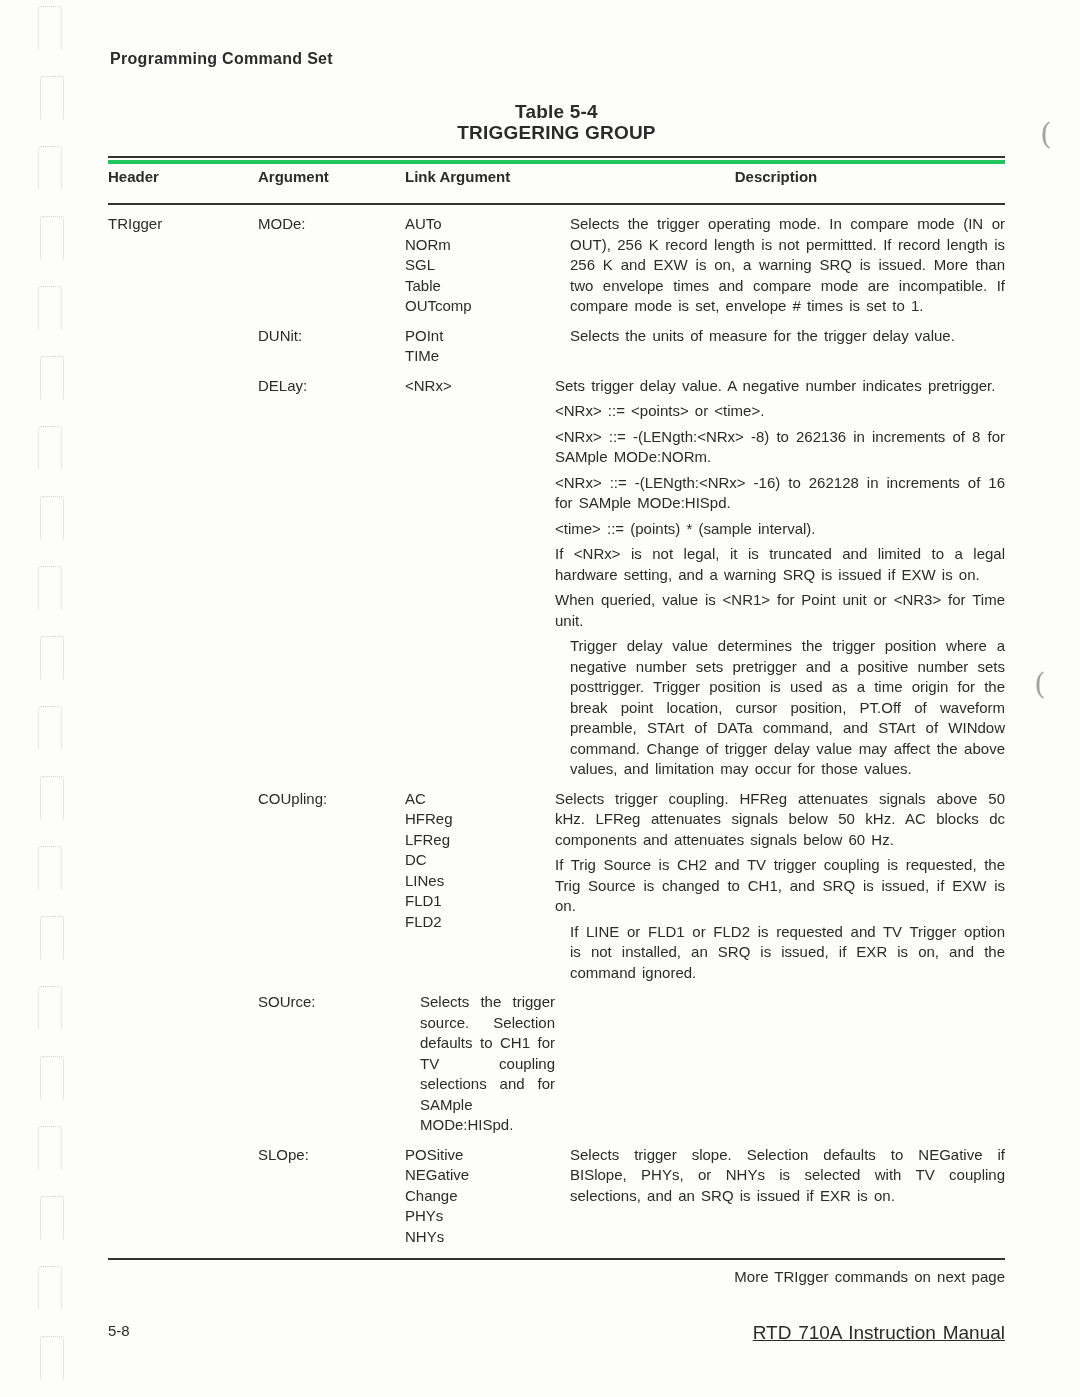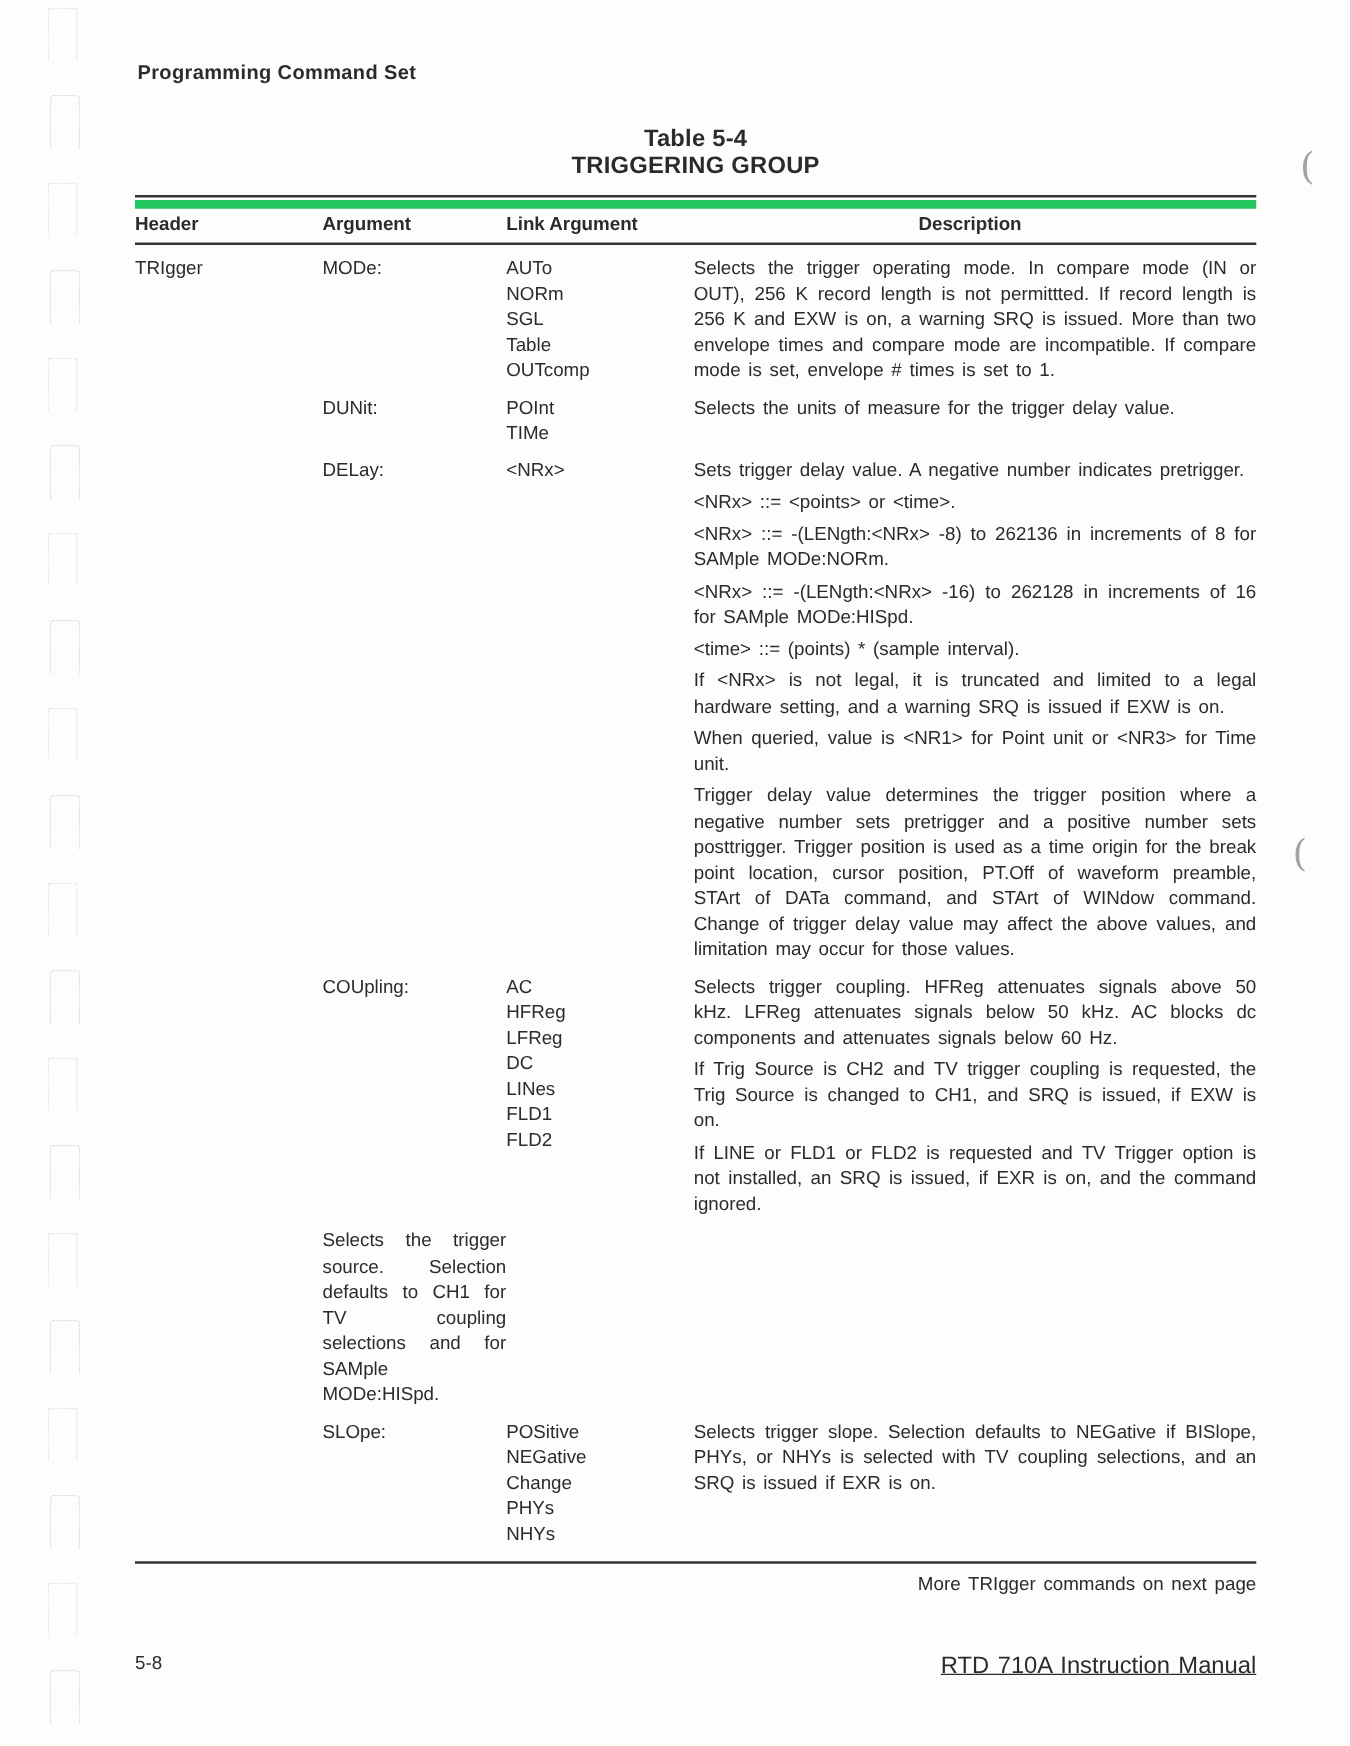--- a/index.html
+++ b/index.html
@@ -64,41 +64,41 @@
     left: 108px;
     top: 156px;
     width: 897px;
     font-size: 15px;
     line-height: 20.5px;
     border-top: 2px solid #333;
   }
   .thead {
     display: grid;
     grid-template-columns: 150px 147px 150px 450px;
-    border-top: 7px solid #22c55e;
+    border-top: 4px solid #22c55e;
     margin-top: 1.5px;
     border-bottom: 2px solid #333;
-    padding: 3px 0 4px;
+    padding: 3px 0 16px;
     font-weight: 700;
   }
   .thead .desc-h { text-align: center; }
   #table-body { padding-top: 9px; padding-bottom: 2px; border-bottom: 2px solid #333; }
   .row {
     display: grid;
     grid-template-columns: 150px 147px 150px 450px;
     margin-bottom: 9px;
   }
   .cell { padding-right: 8px; }
   .desc-cell { padding-right: 0; }
   .desc-cell .para {
     margin: 0 0 5px 0;
     text-align: justify;
     word-spacing: 2px;
   }
-  .desc-cell .para:last-child { margin-bottom: 0; }
+  .desc-cell .para:last-child { margin-bottom: 0; margin-left: 15px; }
   .more-note {
     text-align: right;
     margin-top: 7px;
     font-size: 15px;
     word-spacing: 2px;
   }
 
   
   .footer-left {
     position: absolute;
@@ -215,20 +215,21 @@
             <div class="link-arg">FLD2</div>
           </div>
           <div class="cell desc-cell">
             <p class="para">Selects trigger coupling. HFReg attenuates signals above 50 kHz. LFReg attenuates signals below 50 kHz. AC blocks dc components and attenuates signals below 60 Hz.</p>
             <p class="para">If Trig Source is CH2 and TV trigger coupling is requested, the Trig Source is changed to CH1, and SRQ is issued, if EXW is on.</p>
             <p class="para">If LINE or FLD1 or FLD2 is requested and TV Trigger option is not installed, an SRQ is issued, if EXR is on, and the command ignored.</p>
           </div>
         </div>
         <div class="row">
           <div class="cell hdr-cell"></div>
+          <div class="cell arg-cell">SOUrce:</div>
           <div class="cell desc-cell">
             <p class="para">Selects the trigger source. Selection defaults to CH1 for TV coupling selections and for SAMple MODe:HISpd.</p>
           </div>
         </div>
         <div class="row">
           <div class="cell hdr-cell"></div>
           <div class="cell arg-cell">SLOpe:</div>
           <div class="cell link-cell">
             <div class="link-arg">POSitive</div>
             <div class="link-arg">NEGative</div>

